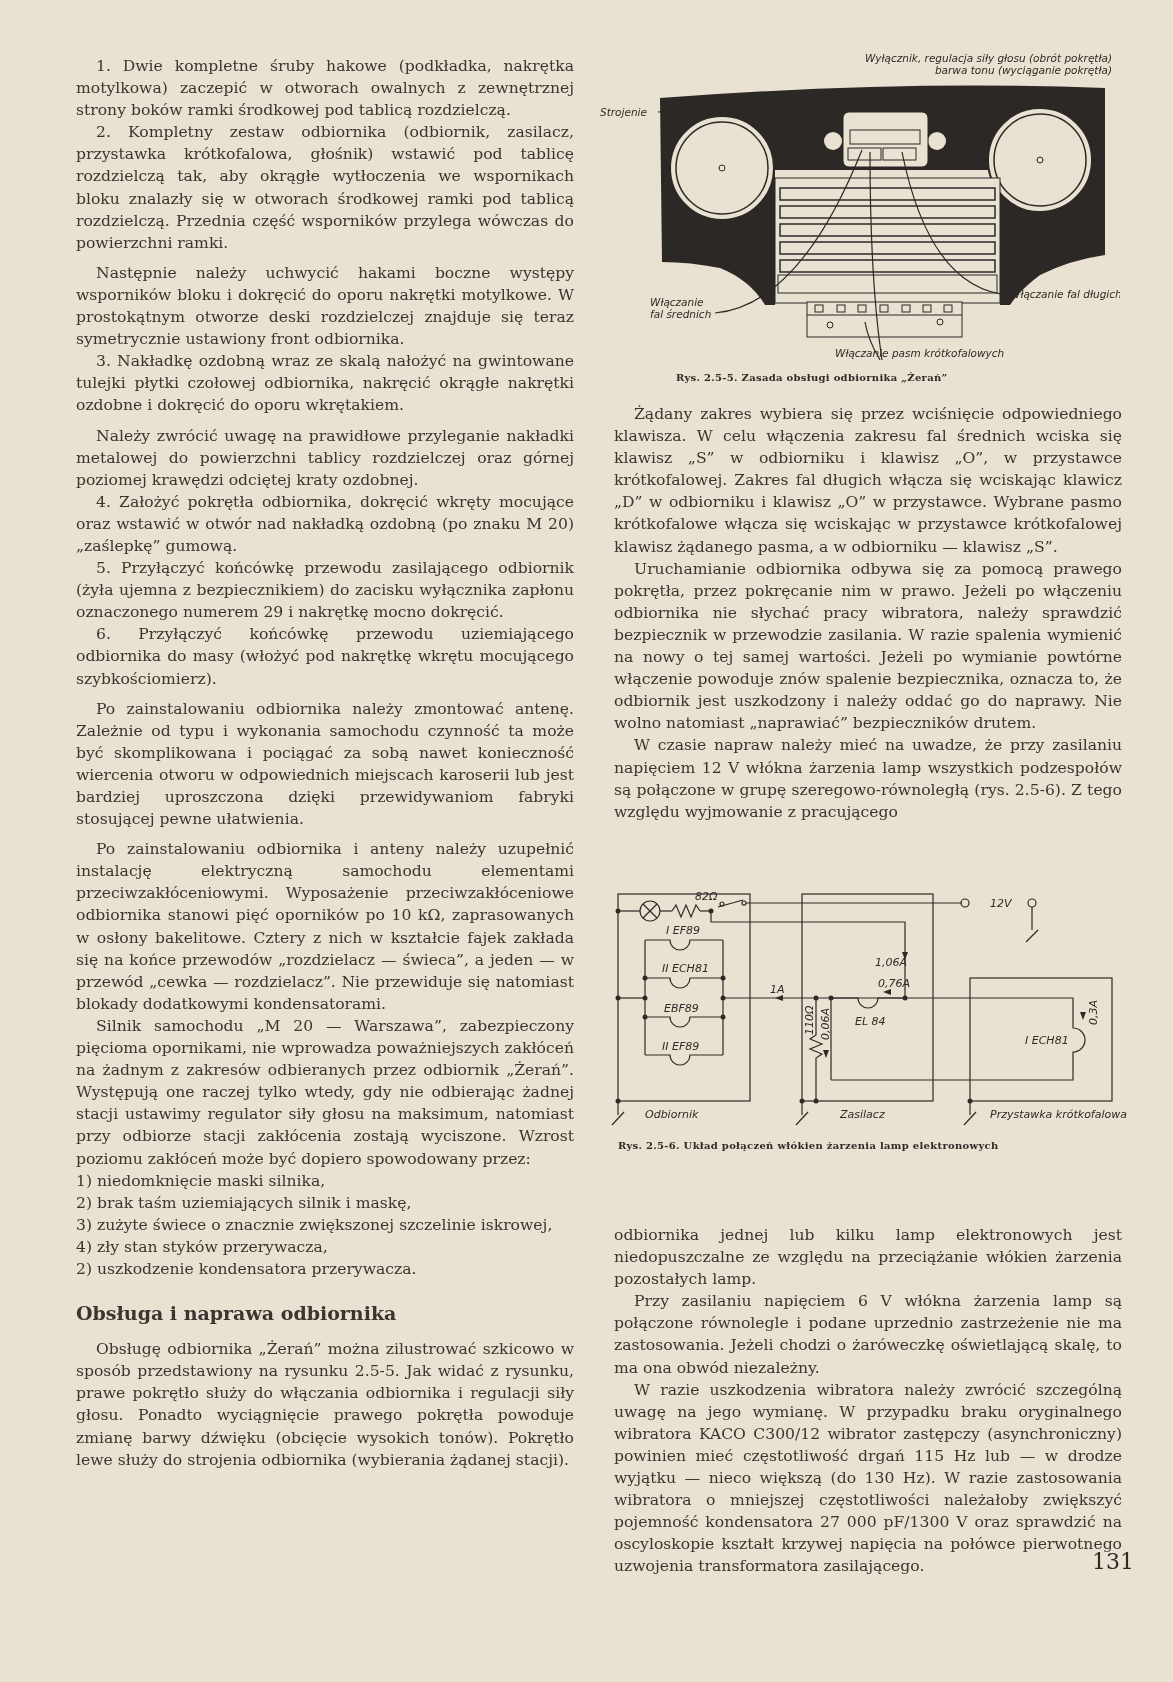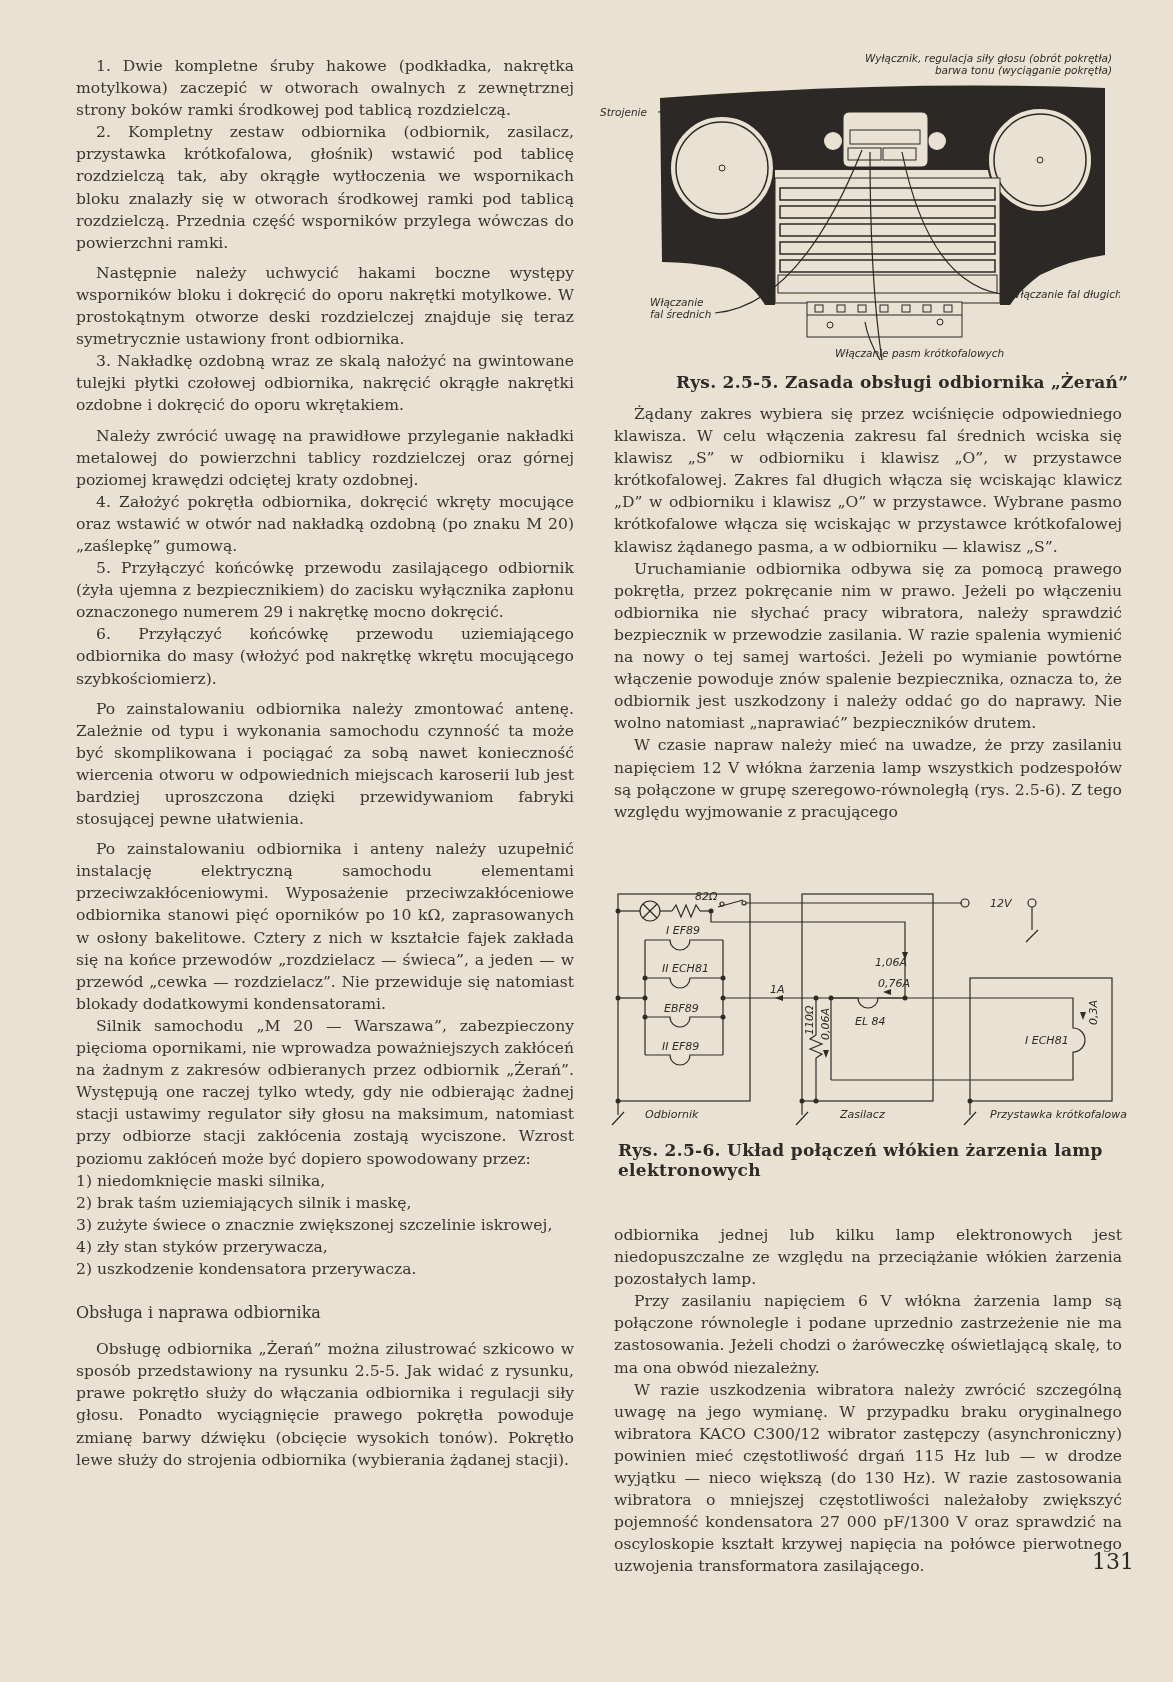--- a/index.html
+++ b/index.html
@@ -11,23 +11,23 @@
   }
   .col {
     position: absolute; font-size: 15.6px; line-height: 22.1px;
     text-align: justify; hyphens: none;
   }
   #left { left: 76px; top: 55px; width: 498px; }
   .p { margin: 0; text-indent: 20px; }
   .p.sp { margin-top: 8px; }
   .p.noind { text-indent: 0; }
   .li { margin: 0; padding-left: 0; text-indent: 0; }
-  .heading { font-weight: normal; margin: 22px 0 14px 0; font-size: 16px; }
+  .heading { font-weight: bold; margin: 22px 0 14px 0; font-size: 19px; }
   .caption {
-    position: absolute; font-weight: bold; font-size: 17px;
+    position: absolute; font-weight: bold; font-size: 10px;
     letter-spacing: 0.3px; color: #2e2a26;
   }
   #cap1 { left: 676px; top: 372px; }
   #cap2 { left: 618px; top: 1140px; }
   .fig { position: absolute; }
   #fig1 { left: 600px; top: 40px; width: 520px; height: 330px; }
   #fig2 { left: 600px; top: 880px; width: 530px; height: 250px; }
   .figlabel { font-family: "DejaVu Sans", sans-serif; font-style: italic; font-size: 10.5px; fill: #2e2a26; }
   .clabel { font-family: "DejaVu Sans", sans-serif; font-style: italic; font-size: 11px; fill: #2e2a26; }
   #pagenum { position: absolute; left: 1092px; top: 1549px; font-size: 22px; color: #2e2a26; }

